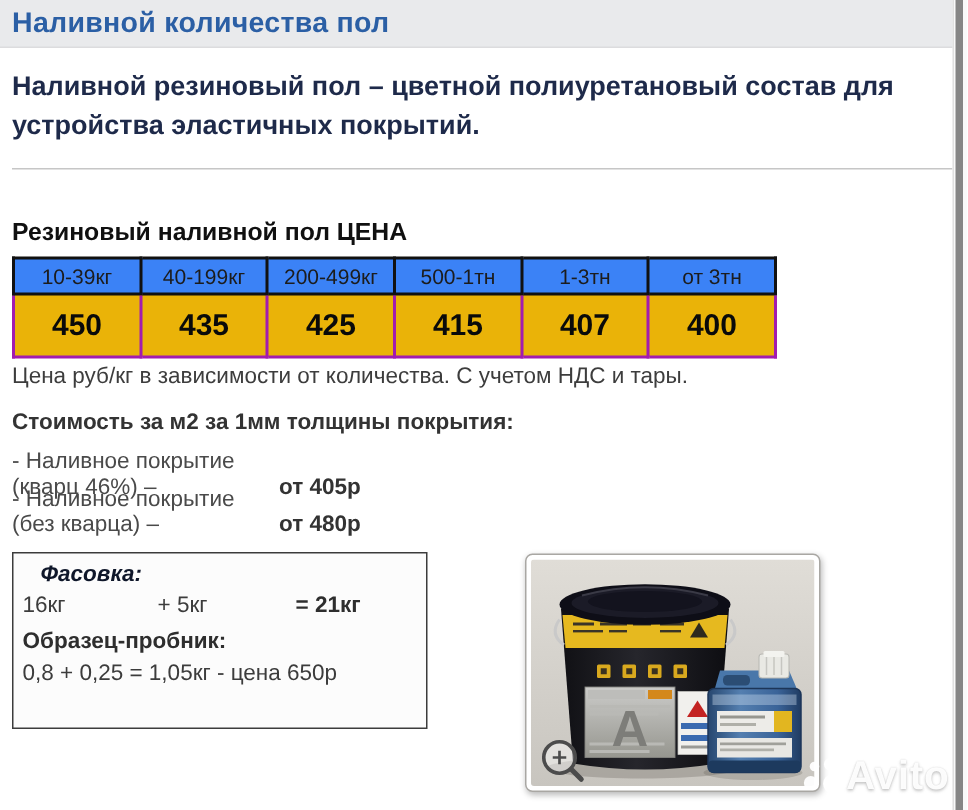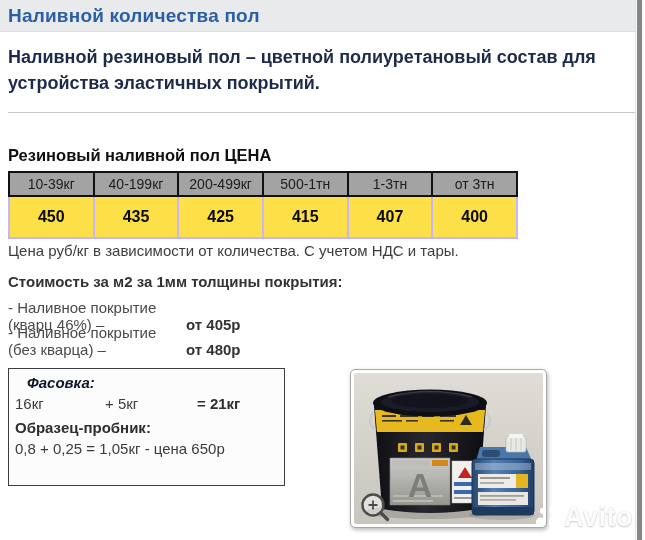--- a/index.html
+++ b/index.html
@@ -29,26 +29,26 @@
   
   .price-heading{
     position:absolute;left:8px;top:146px;
     font-size:16.5px;font-weight:bold;color:#101010;
   }
   table.price{
     position:absolute;left:8px;top:171px;width:510px;
     border-collapse:collapse;table-layout:fixed;
   }
   table.price th{
-    border:2px solid #111;background:#a3a3a3;color:#1c1c1c;
+    border:2px solid #111;background:#3b82f6;color:#1c1c1c;
     font-size:14px;font-weight:normal;height:20px;padding:1px 2px;text-align:center;
   }
   table.price td{
-    border:2px solid #c4b5fd;background:#fde047;color:#0a0a0a;
-    font-size:16px;font-weight:bold;height:40px;padding:0;text-align:center;
+    border:2px solid #a21caf;background:#eab308;color:#0a0a0a;
+    font-size:20px;font-weight:bold;height:40px;padding:0;text-align:center;
   }
   .price-note{
     position:absolute;left:8px;top:242px;font-size:15px;color:#3d3d3d;
   }
   
   .cost-heading{
     position:absolute;left:8px;top:273px;font-size:15px;font-weight:bold;color:#333;
   }
   .cost-item{position:absolute;left:8px;font-size:15px;color:#4a4a4a;}
   .cost-item .lbl{display:inline-block;width:178px;}

